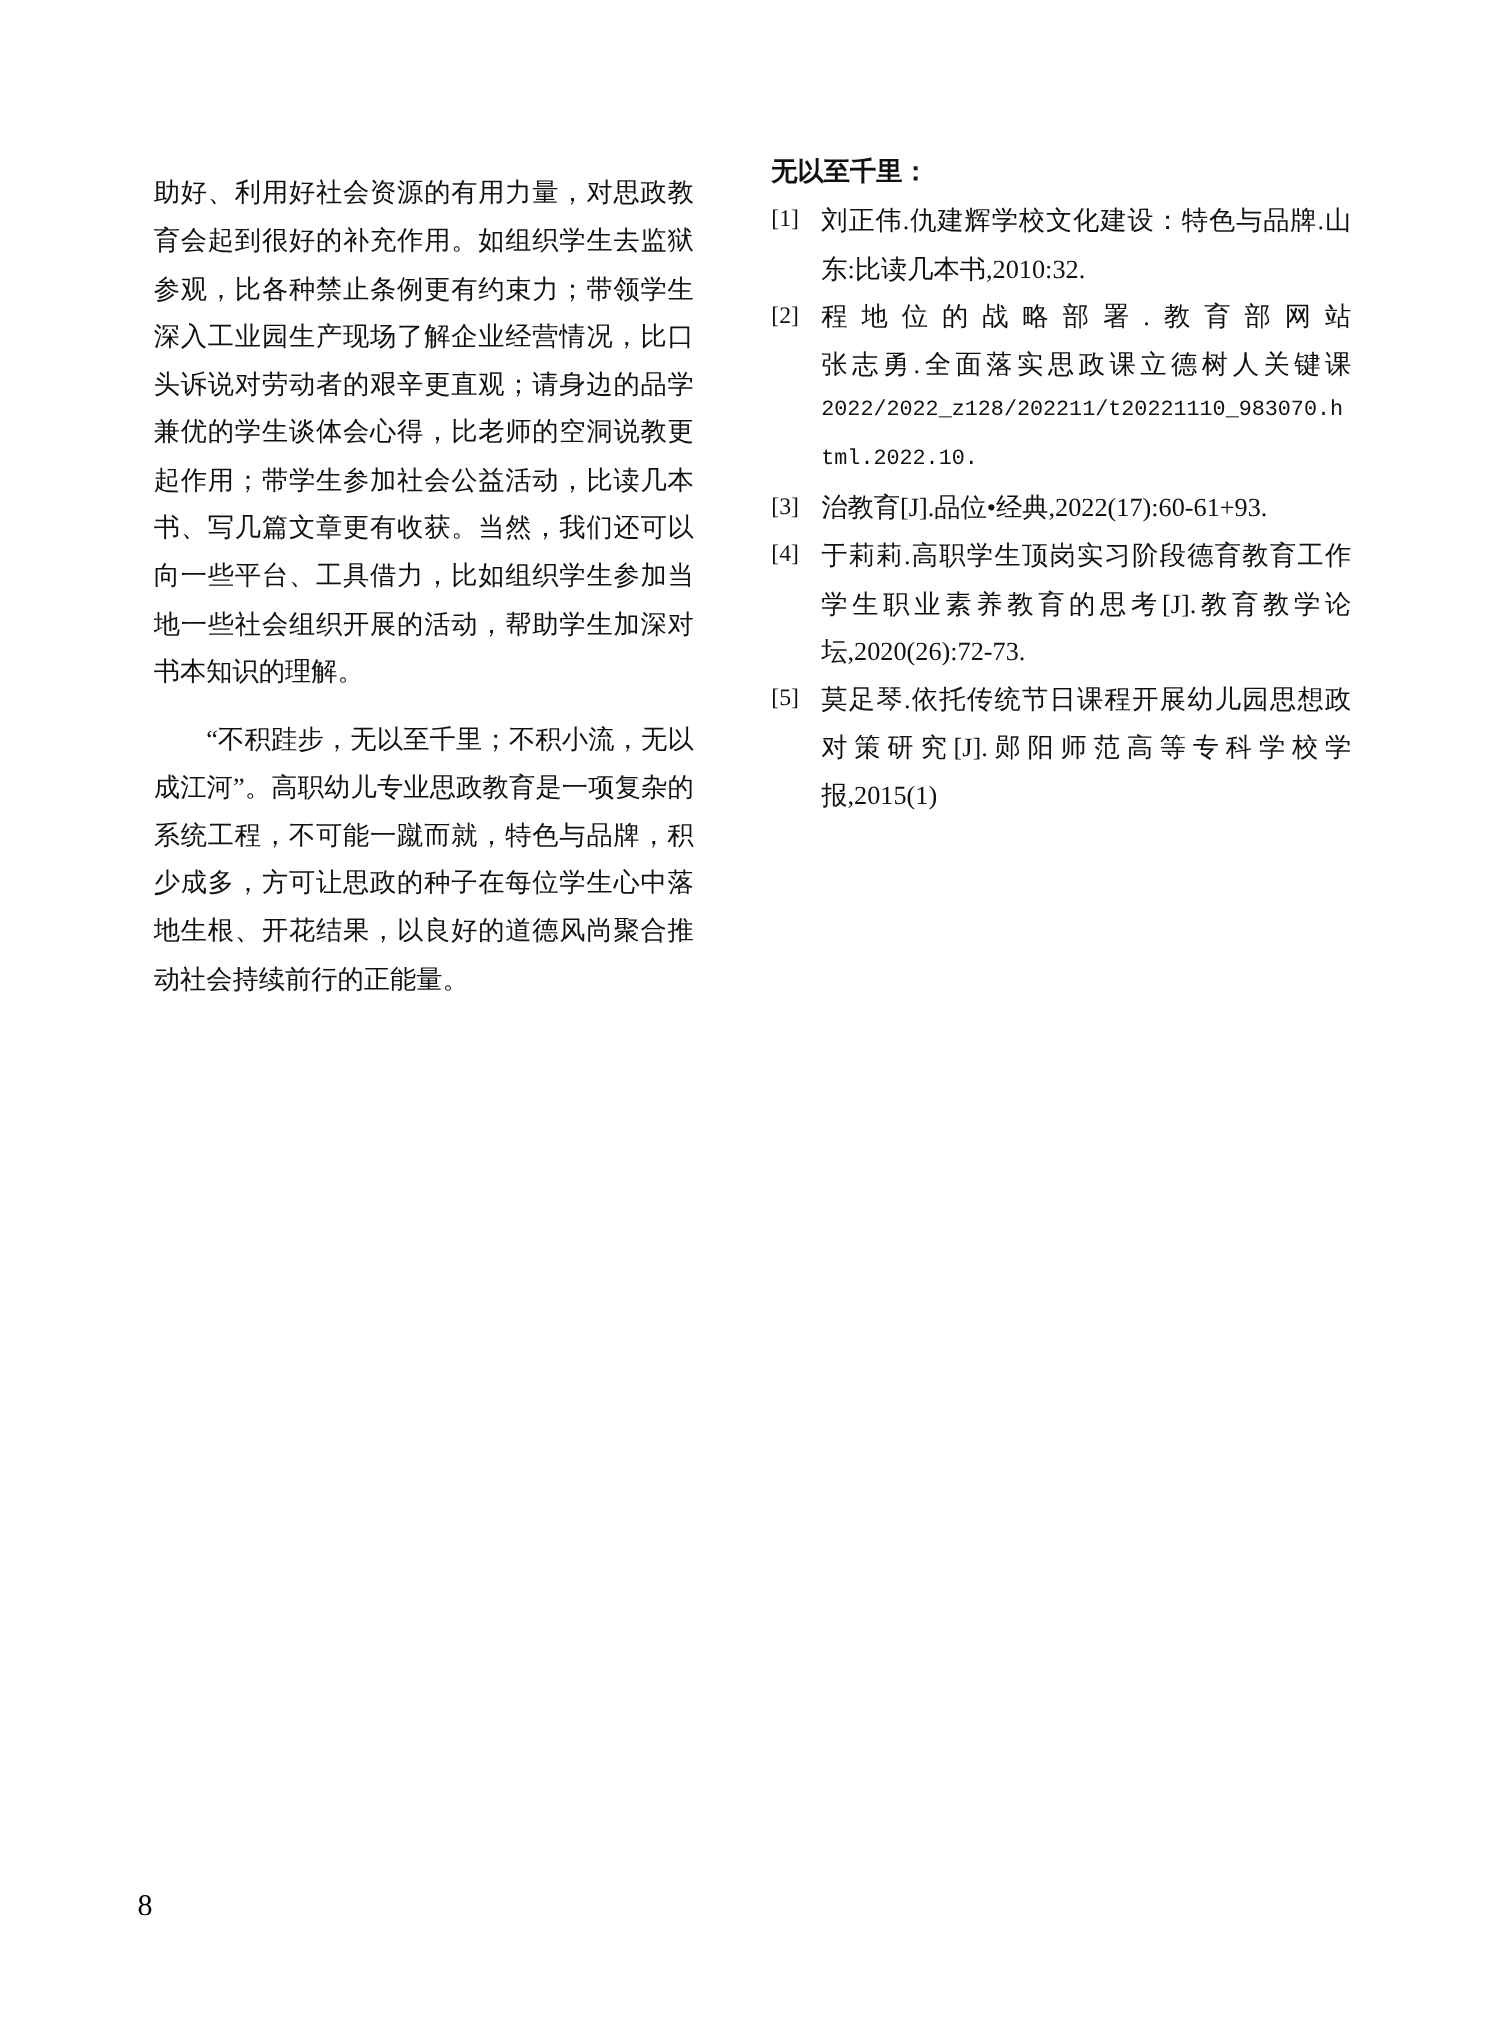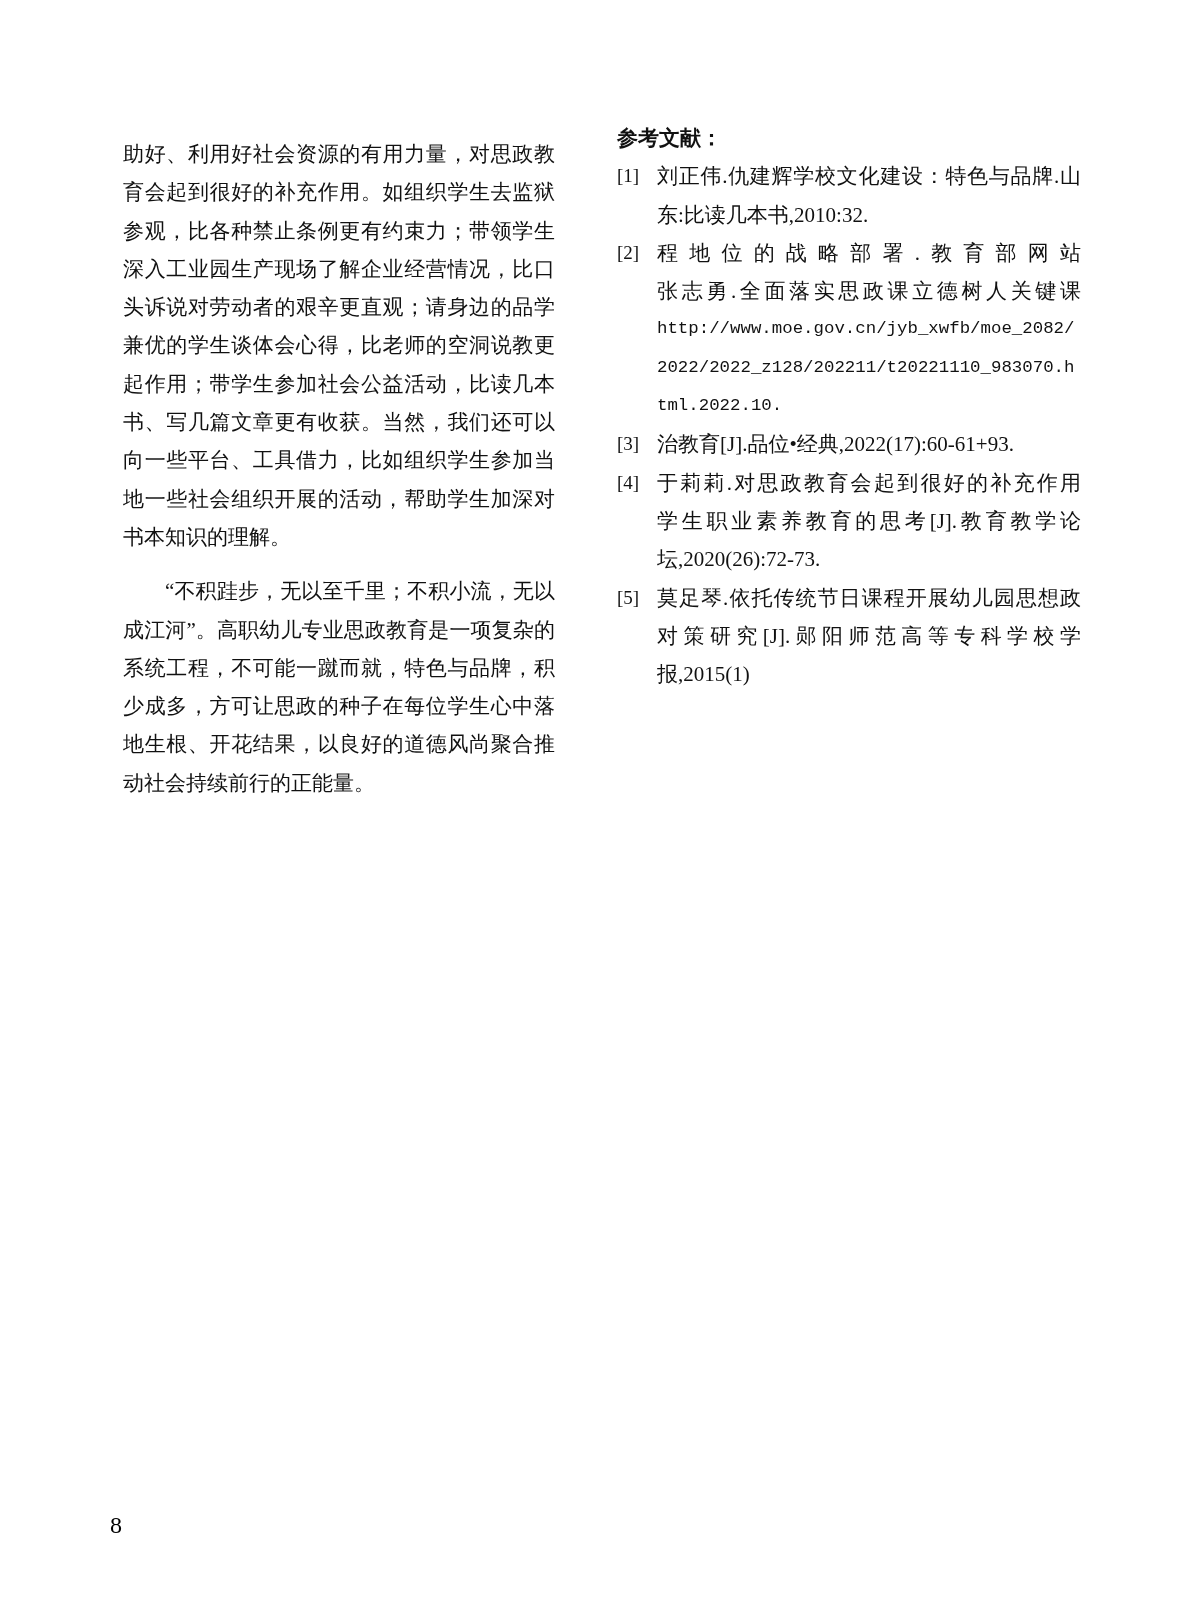--- a/index.html
+++ b/index.html
@@ -79,45 +79,44 @@
 <body>
 
 <main class="page">
 
   <section class="col col-left">
     <p class="para">助好、利用好社会资源的有用力量，对思政教育会起到很好的补充作用。如组织学生去监狱参观，比各种禁止条例更有约束力；带领学生深入工业园生产现场了解企业经营情况，比口头诉说对劳动者的艰辛更直观；请身边的品学兼优的学生谈体会心得，比老师的空洞说教更起作用；带学生参加社会公益活动，比读几本书、写几篇文章更有收获。当然，我们还可以向一些平台、工具借力，比如组织学生参加当地一些社会组织开展的活动，帮助学生加深对书本知识的理解。</p>
     <p class="para indent">“不积跬步，无以至千里；不积小流，无以成江河”。高职幼儿专业思政教育是一项复杂的系统工程，不可能一蹴而就，特色与品牌，积少成多，方可让思政的种子在每位学生心中落地生根、开花结果，以良好的道德风尚聚合推动社会持续前行的正能量。</p>
   </section>
 
   <section class="col col-right">
-    <h2 class="ref-heading">参考文献：</h2>
+    <h2 class="ref-heading">无以至千里：</h2>
 
     <div class="ref">
       <span class="ref-marker">[1]</span>
       <div class="ref-line">刘正伟.仇建辉学校文化建设：特色与品牌.山</div>
       <div class="ref-line last">东:比读几本书,2010:32.</div>
     </div>
 
     <div class="ref">
       <span class="ref-marker">[2]</span>
       <div class="ref-line">程地位的战略部署.教育部网站</div>
       <div class="ref-line">张志勇.全面落实思政课立德树人关键课</div>
-      <div class="ref-line mono">http://www.moe.gov.cn/jyb_xwfb/moe_2082/</div>
       <div class="ref-line mono">2022/2022_z128/202211/t20221110_983070.h</div>
       <div class="ref-line mono last">tml.2022.10.</div>
     </div>
 
     <div class="ref">
       <span class="ref-marker">[3]</span>
       <div class="ref-line last">治教育[J].品位•经典,2022(17):60-61+93.</div>
     </div>
 
     <div class="ref">
       <span class="ref-marker">[4]</span>
-      <div class="ref-line">于莉莉.对思政教育会起到很好的补充作用</div>
+      <div class="ref-line">于莉莉.高职学生顶岗实习阶段德育教育工作</div>
       <div class="ref-line">学生职业素养教育的思考[J].教育教学论</div>
       <div class="ref-line last">坛,2020(26):72-73.</div>
     </div>
 
     <div class="ref">
       <span class="ref-marker">[5]</span>
       <div class="ref-line">莫足琴.依托传统节日课程开展幼儿园思想政</div>
       <div class="ref-line">对策研究[J].郧阳师范高等专科学校学</div>
       <div class="ref-line last">报,2015(1)</div>
     </div>

